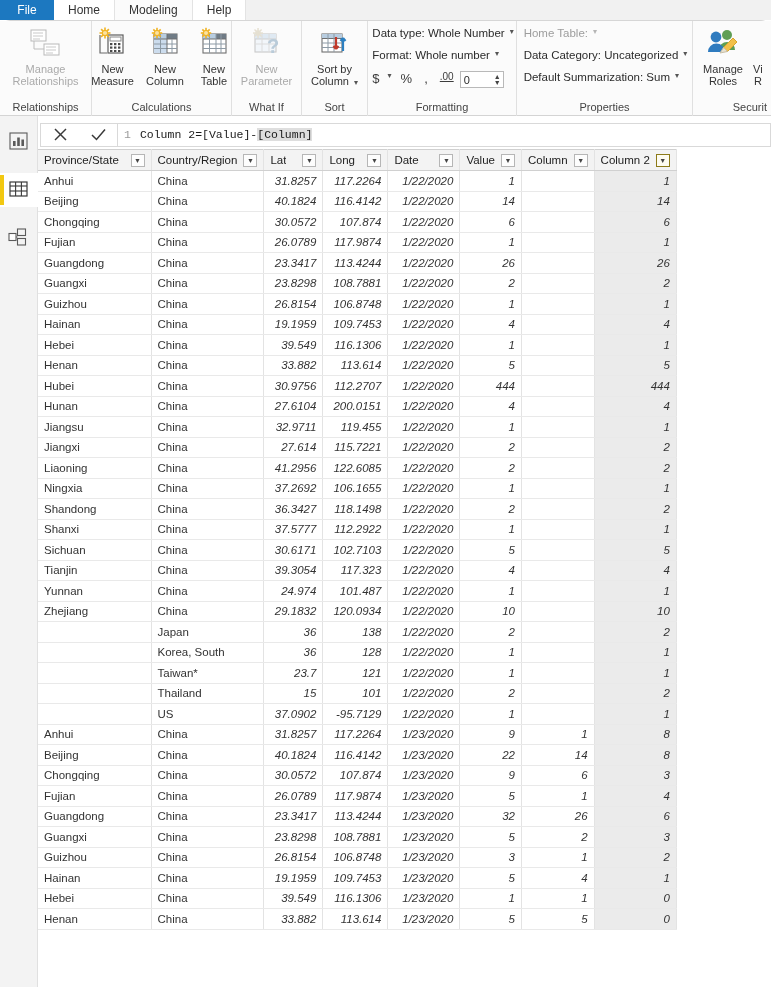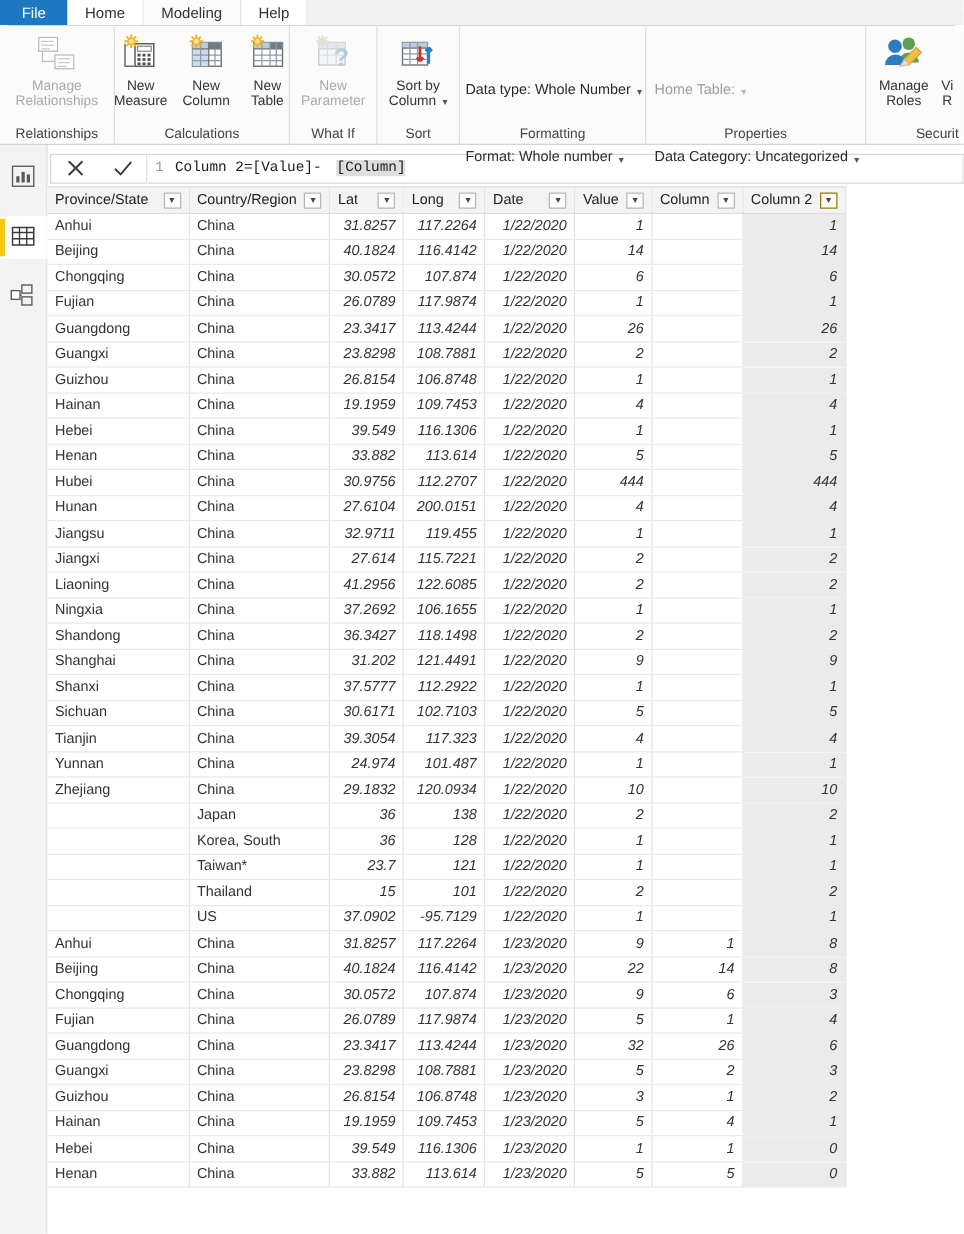--- a/index.html
+++ b/index.html
@@ -46,21 +46,21 @@
   .bigbtn {
     display: flex; flex-direction: column; align-items: center; justify-content: flex-start;
     padding: 2px 6px 0 6px; min-width: 48px; cursor: default;
   }
   .bigbtn .lbl { font-size: 11px; line-height: 12px; text-align: center; color: #333; margin-top: 3px; }
   .bigbtn.disabled .lbl { color: #aaa; }
   .ico { height: 34px; display: flex; align-items: center; justify-content: center; }
 
   
   .rows { display: flex; flex-direction: column; justify-content: flex-start; padding: 3px 6px 0 8px; gap: 3px; }
-  .ctlrow { display: flex; align-items: flex-end; height: 19px; font-size: 11.5px; color: #2b2b2b; white-space: nowrap; margin-top: 32px; }
+  .ctlrow { display: flex; align-items: flex-start; height: 19px; font-size: 11.5px; color: #2b2b2b; white-space: nowrap; }
   .ctlrow.dim { color: #9d9d9d; }
   .caret { display: inline-block; margin-left: 5px; font-size: 8px; color: #555; }
   .caret.dim { color: #b5b5b5; }
   .spin {
     width: 44px; height: 17px; border: 1px solid #b9b9b9; background: #fff;
     display: flex; align-items: center; padding-left: 3px; font-size: 11px; margin-left: 3px;
     position: relative;
   }
   .spin .arrows { position: absolute; right: 2px; top: 0; display: flex; flex-direction: column;
                   justify-content: center; height: 100%; line-height: 6px; font-size: 7px; color: #444; }
@@ -91,21 +91,21 @@
   .fbtn { width: 34px; height: 22px; display: flex; align-items: center; justify-content: center; cursor: default; }
   .finput {
     flex: 1; height: 24px; border: 1px solid #d9d9d9; border-left: none; background: #fff;
     display: flex; align-items: center; font-family: "Liberation Mono", monospace; font-size: 11.5px;
     padding-left: 6px; overflow: hidden; white-space: nowrap;
   }
   .lineno { color: #9a9a9a; margin-right: 9px; }
   .tok-name { color: #1a1a1a; }
   .tok-op { color: #1a1a1a; }
   .tok-col { color: #1a1a1a; }
-  .tok-hl { background: #dedede; margin-left: 12px; }
+  .tok-hl { background: #dedede; }
 
   
   .gridwrap { flex: 1; overflow: hidden; position: relative; background: #fff; }
   table.grid { border-collapse: collapse; table-layout: fixed; }
   table.grid th, table.grid td {
     border-right: 1px solid #e3e3e3; border-bottom: 1px solid #e9e9e9;
     height: 20.5px; padding: 0 6px; font-size: 11.5px; white-space: nowrap; overflow: hidden;
   }
   table.grid th {
     background: #f3f3f3; border-bottom: 1px solid #d0d0d0; border-top: 1px solid #d0d0d0;
@@ -691,30 +691,20 @@
                 <td class="col-ps txt">Shandong</td>
                 <td class="col-cr txt">China</td>
                 <td class="col-lat num">36.3427</td>
                 <td class="col-long num">118.1498</td>
                 <td class="col-date num">1/22/2020</td>
                 <td class="col-val num">2</td>
                 <td class="col-c1 num"></td>
                 <td class="col-c2 selcol">2</td>
               </tr>
               <tr class="row">
-                <td class="col-ps txt">Shanghai</td>
-                <td class="col-cr txt">China</td>
-                <td class="col-lat num">31.202</td>
-                <td class="col-long num">121.4491</td>
-                <td class="col-date num">1/22/2020</td>
-                <td class="col-val num">9</td>
-                <td class="col-c1 num"></td>
-                <td class="col-c2 selcol">9</td>
-              </tr>
-              <tr class="row">
                 <td class="col-ps txt">Shanxi</td>
                 <td class="col-cr txt">China</td>
                 <td class="col-lat num">37.5777</td>
                 <td class="col-long num">112.2922</td>
                 <td class="col-date num">1/22/2020</td>
                 <td class="col-val num">1</td>
                 <td class="col-c1 num"></td>
                 <td class="col-c2 selcol">1</td>
               </tr>
               <tr class="row">

